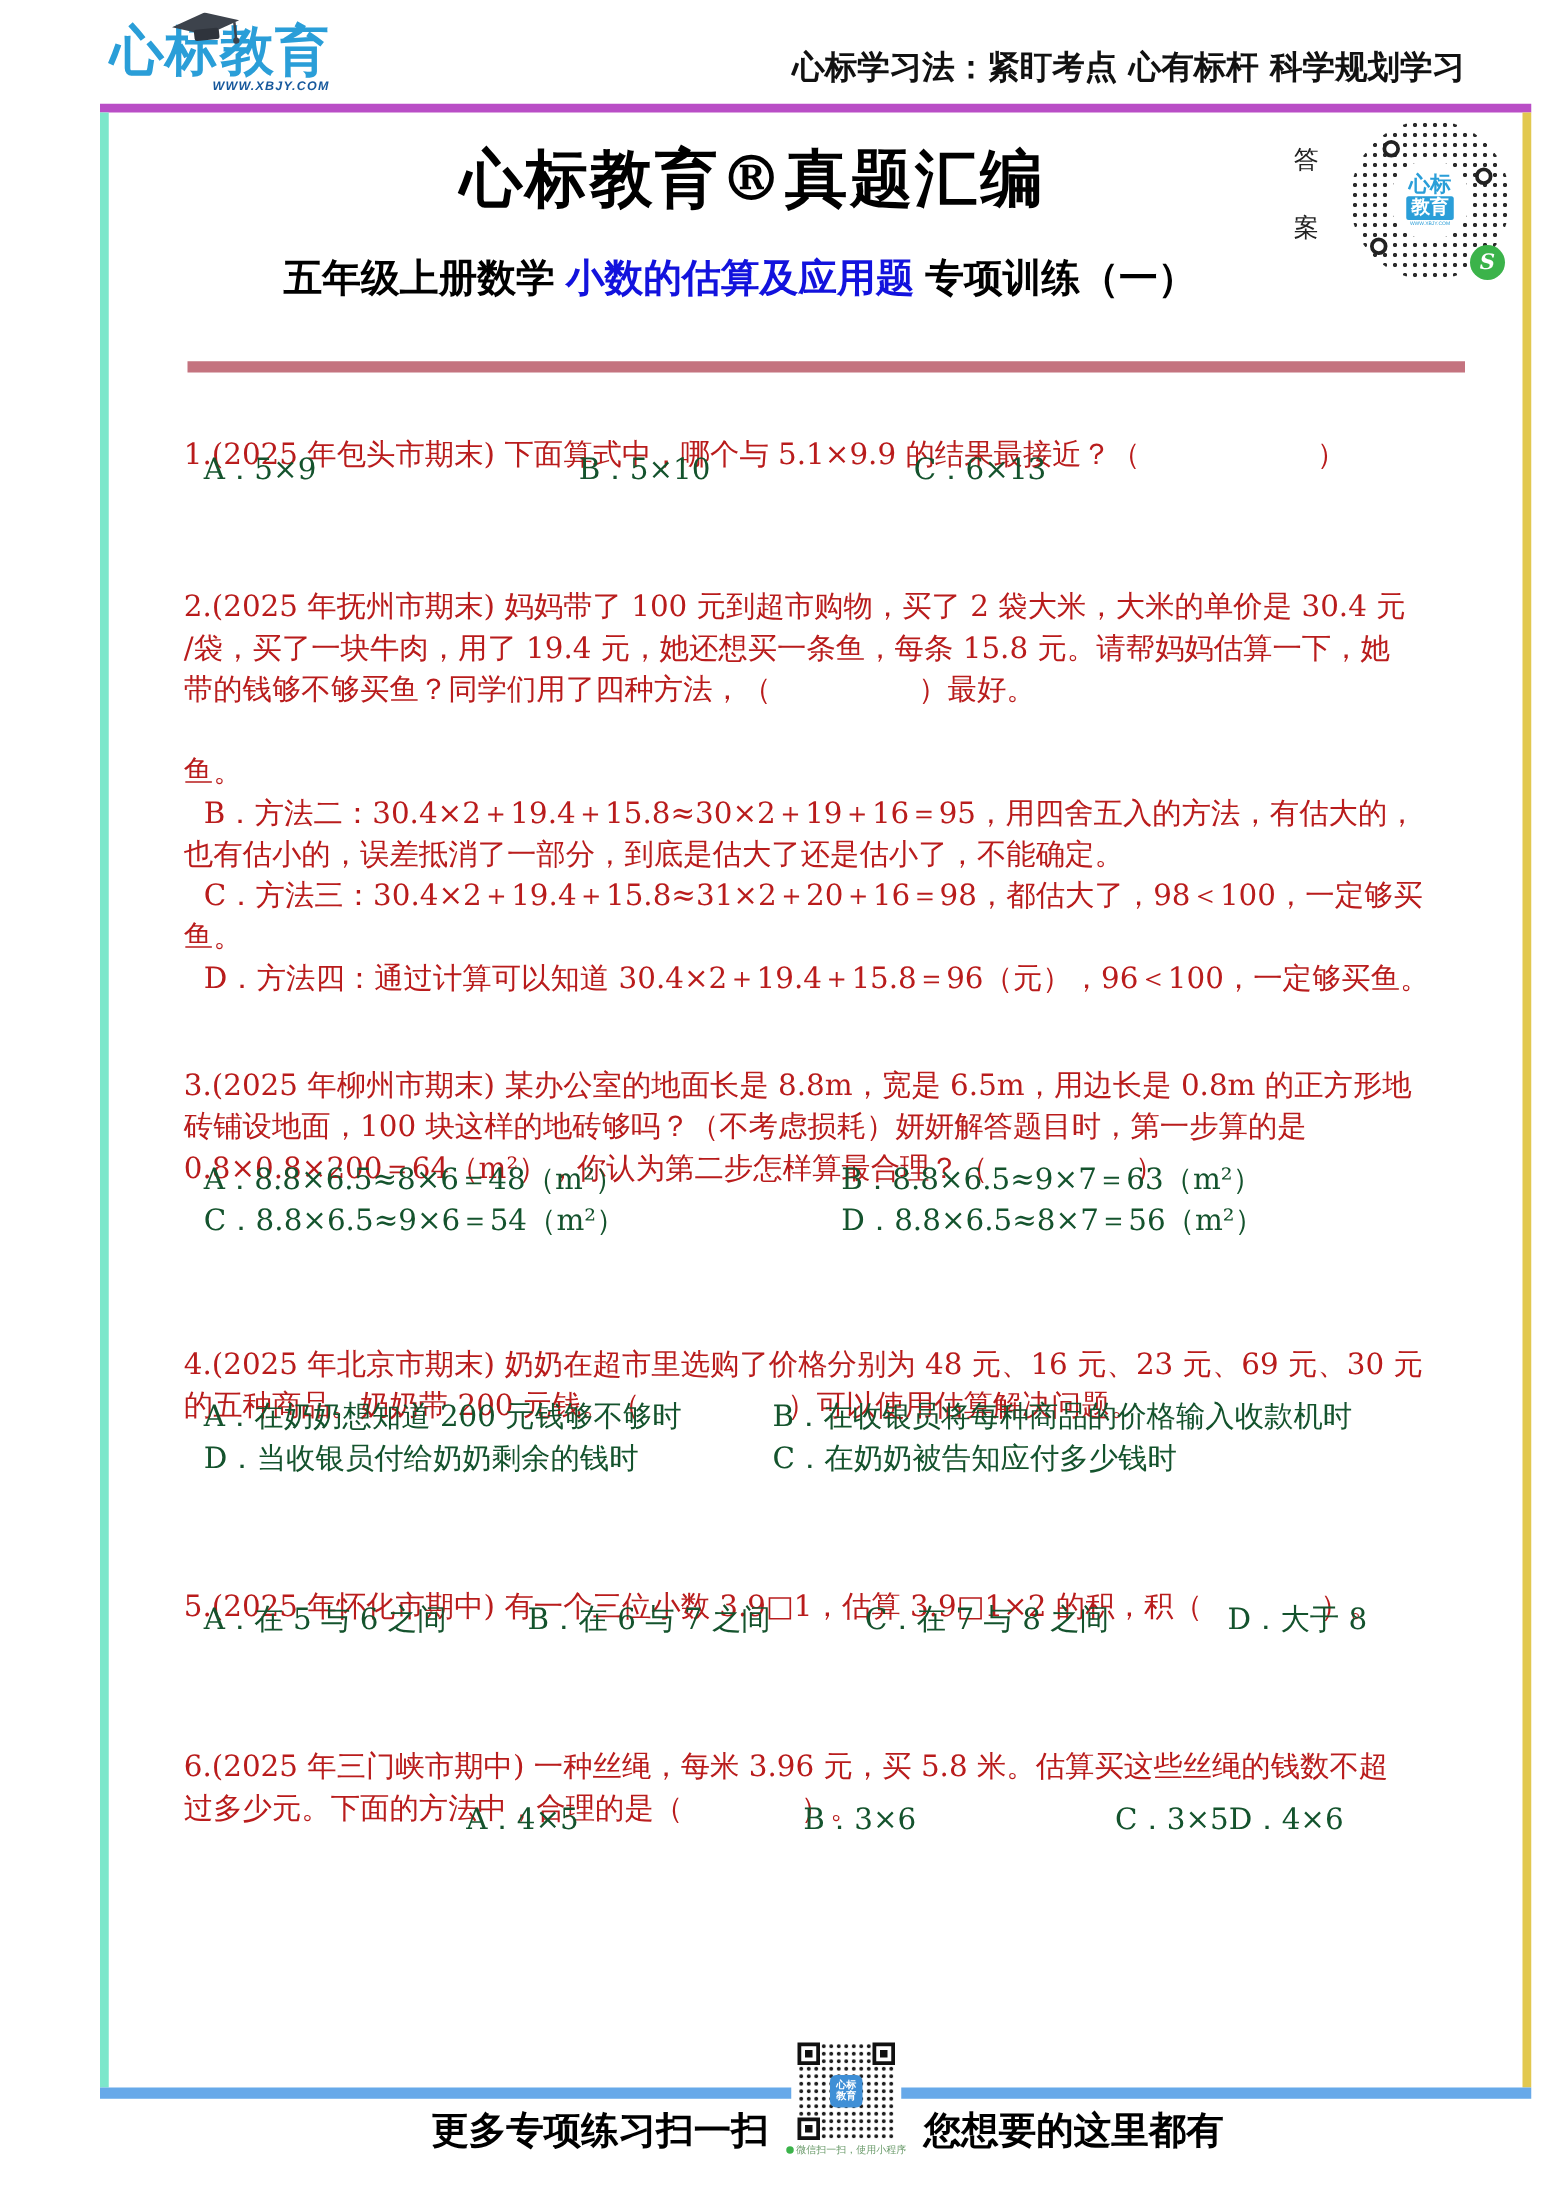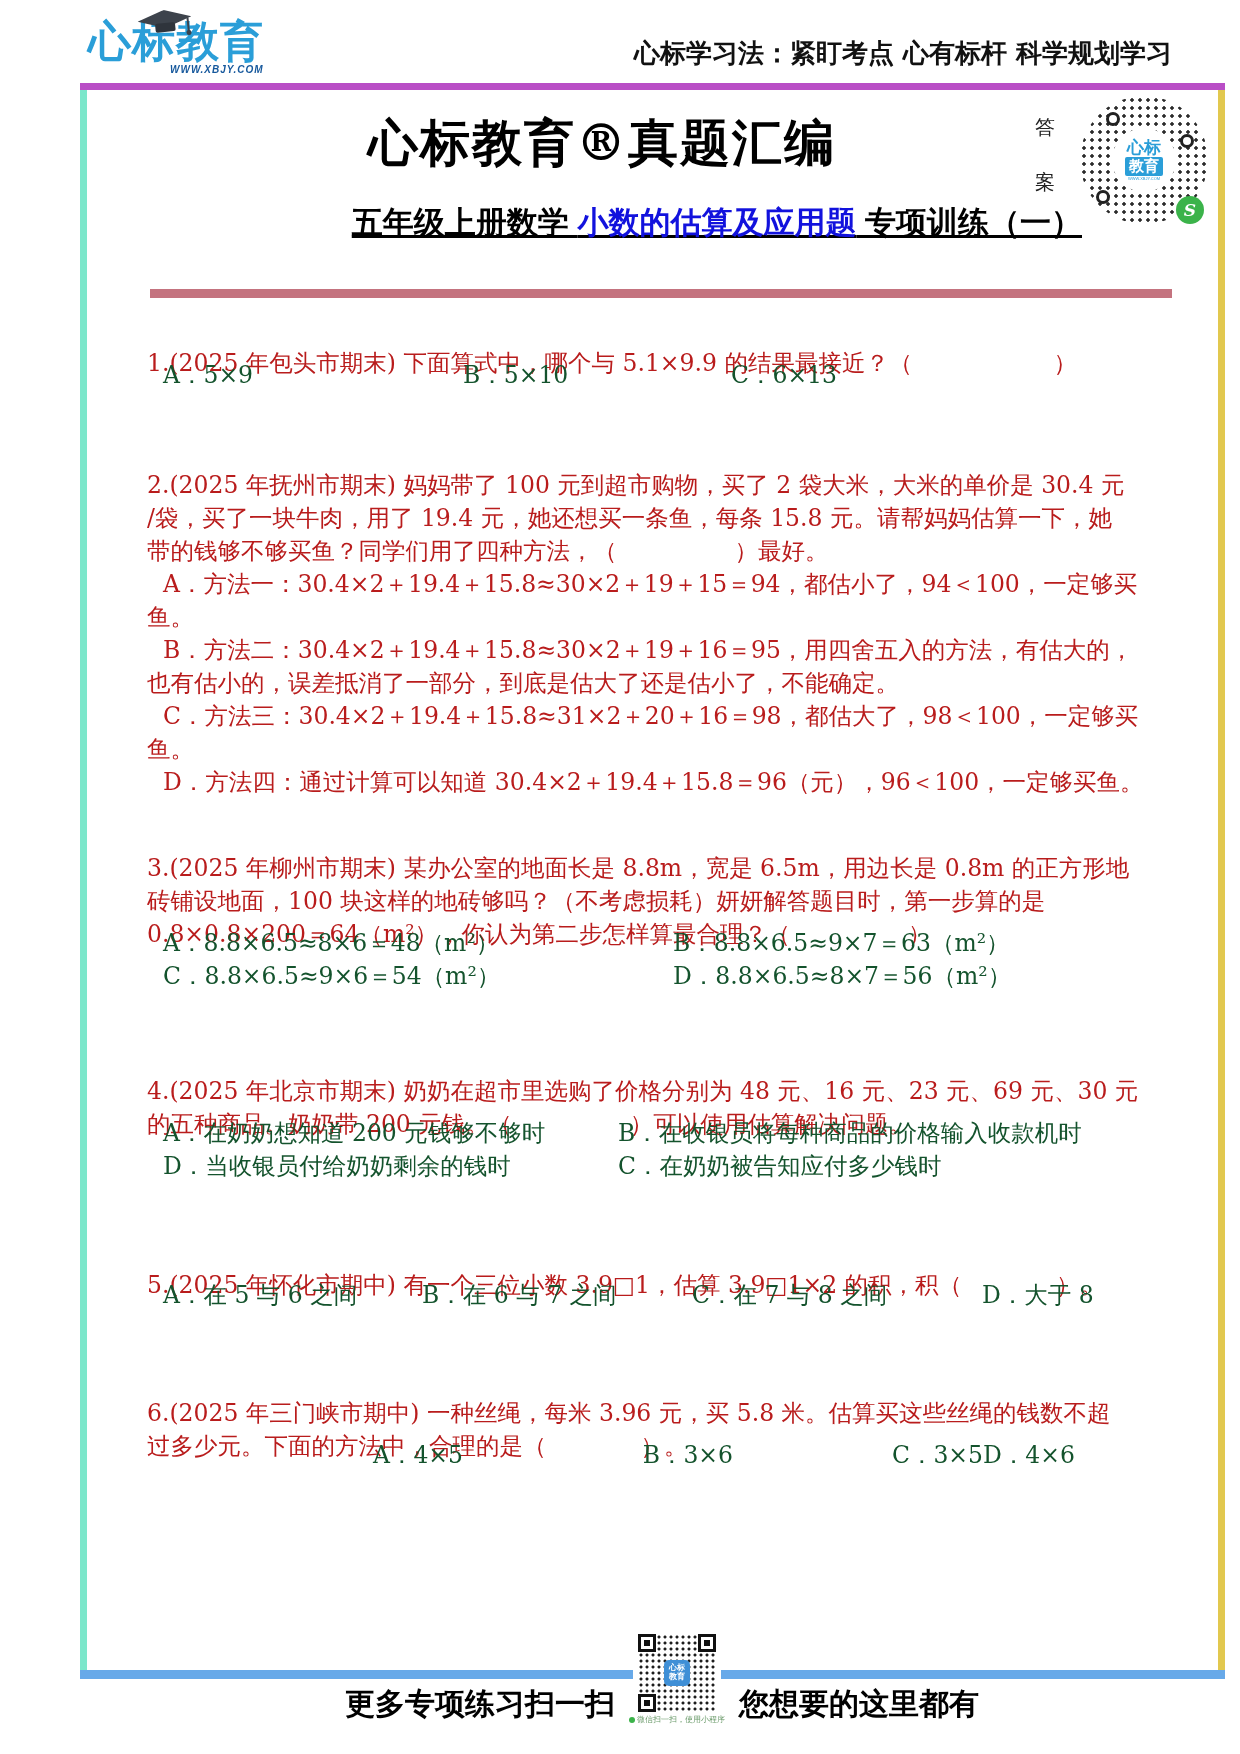--- a/index.html
+++ b/index.html
@@ -21,22 +21,22 @@
   .border-left{left:38px;top:90px;width:7px;height:1580px;background:#7ce7cb;}
   .border-right{left:1176px;top:90px;width:7px;height:1580px;background:#e2c84f;}
   .rule-blue{left:38px;top:1670px;width:1145px;height:9px;background:#67a9e9;}
   .rule-rose{left:108px;top:289px;width:1022px;height:9px;background:#c4737f;}
 
   
   .doc-title{left:280px;top:110px;width:560px;text-align:center;font-size:50px;font-weight:bold;
              letter-spacing:2px;white-space:nowrap;}
   .answer-label{left:993px;top:114px;display:flex;flex-direction:column;gap:28px;
                 font-size:20px;color:#222;}
-  .subtitle{left:60px;top:202px;width:980px;text-align:right;white-space:nowrap;
-            font-family:"Liberation Sans",sans-serif;font-weight:bold;font-size:31px;color:#000;text-decoration:underline;}
+  .subtitle{left:60px;top:202px;width:980px;text-align:center;white-space:nowrap;
+            font-family:"Liberation Sans",sans-serif;font-weight:bold;font-size:31px;color:#000;}
   .subtitle .hl{color:#1212dd;}
 
   
   .cqr{left:1038px;top:96px;width:128px;height:128px;}
   .cqr-dots{position:absolute;inset:0;border-radius:50%;
             background-image:radial-gradient(#2b2b2b 1.5px,transparent 1.9px);
             background-size:8px 8px;}
   .cqr-ring{position:absolute;width:8px;height:8px;border:3px solid #222;border-radius:50%;background:#fff;}
   .cqr-center{position:absolute;left:50%;top:50%;width:64px;height:64px;transform:translate(-50%,-50%);
               background:#fff;border-radius:50%;display:flex;flex-direction:column;align-items:center;
@@ -125,21 +125,20 @@
   <p class="t" style="top:325px">1.(2025 年包头市期末) 下面算式中，哪个与 5.1×9.9 的结果最接近？（　　　　　　）</p>
   <div class="opt-row q1o" style="top:361px">
     <span>A．5×9</span>
     <span>B．5×10</span>
     <span>C．6×13</span>
   </div>
 
   <p class="t" style="top:447px">2.(2025 年抚州市期末) 妈妈带了 100 元到超市购物，买了 2 袋大米，大米的单价是 30.4 元</p>
   <p class="t" style="top:480px">/袋，买了一块牛肉，用了 19.4 元，她还想买一条鱼，每条 15.8 元。请帮妈妈估算一下，她</p>
   <p class="t" style="top:513px">带的钱够不够买鱼？同学们用了四种方法，（　　　　　）最好。</p>
-  <p class="t ind" style="top:546px">A．方法一：30.4×2＋19.4＋15.8≈30×2＋19＋15＝94，都估小了，94＜100，一定够买</p>
   <p class="t" style="top:579px">鱼。</p>
   <p class="t ind" style="top:612px">B．方法二：30.4×2＋19.4＋15.8≈30×2＋19＋16＝95，用四舍五入的方法，有估大的，</p>
   <p class="t" style="top:645px">也有估小的，误差抵消了一部分，到底是估大了还是估小了，不能确定。</p>
   <p class="t ind" style="top:678px">C．方法三：30.4×2＋19.4＋15.8≈31×2＋20＋16＝98，都估大了，98＜100，一定够买</p>
   <p class="t" style="top:711px">鱼。</p>
   <p class="t ind" style="top:744px">D．方法四：通过计算可以知道 30.4×2＋19.4＋15.8＝96（元），96＜100，一定够买鱼。</p>
 
   <p class="t" style="top:830px">3.(2025 年柳州市期末) 某办公室的地面长是 8.8m，宽是 6.5m，用边长是 0.8m 的正方形地</p>
   <p class="t" style="top:863px">砖铺设地面，100 块这样的地砖够吗？（不考虑损耗）妍妍解答题目时，第一步算的是</p>
   <p class="t" style="top:896px">0.8×0.8×200＝64（m²），你认为第二步怎样算最合理？（　　　　　）</p>

